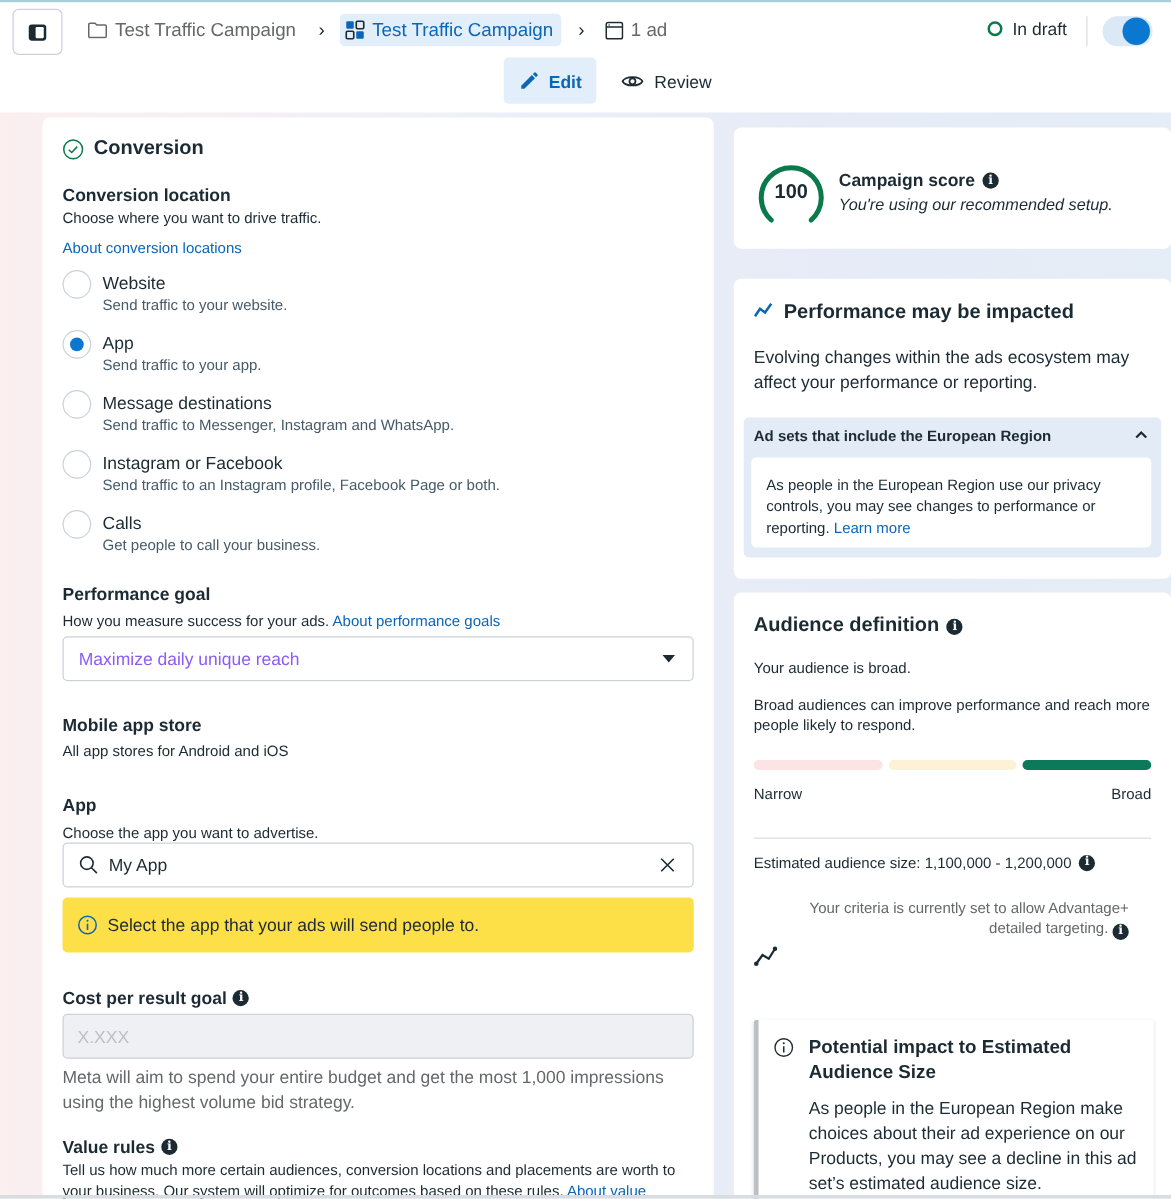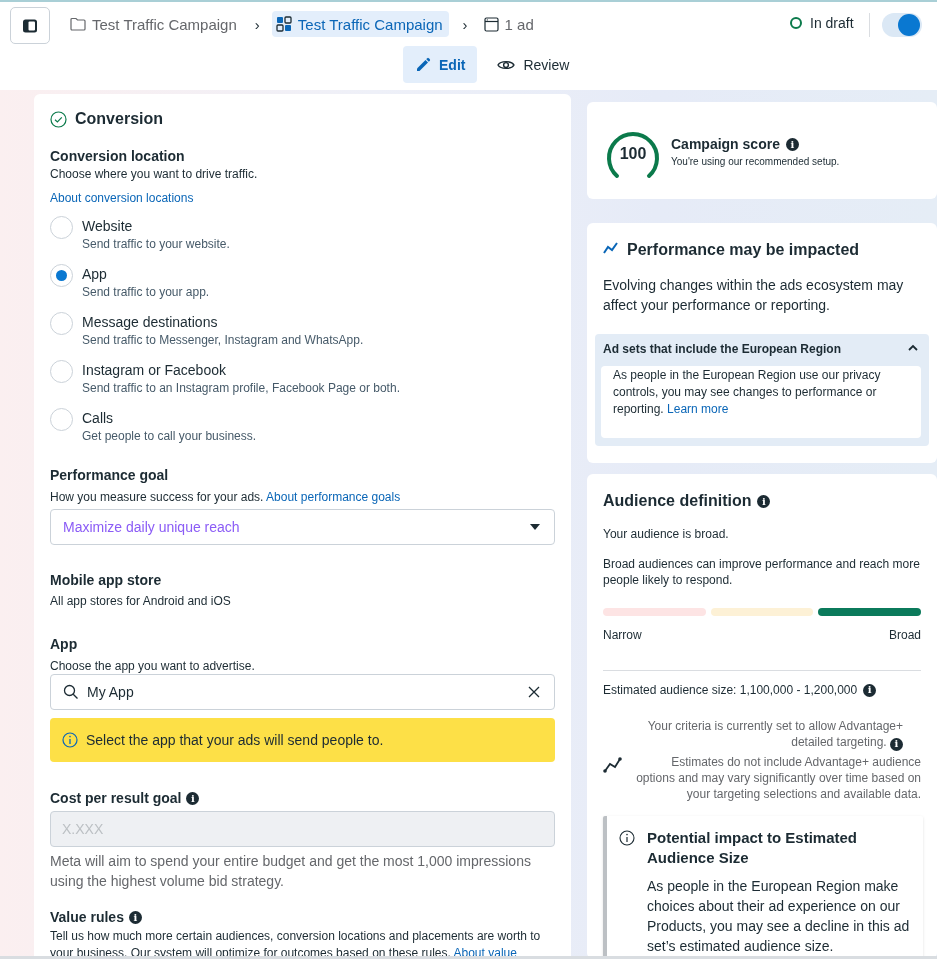--- a/index.html
+++ b/index.html
@@ -69,28 +69,28 @@
   .disabled-input {
     position: absolute; left: 16px; width: 505px; height: 36px; border: 1px solid #cbd2d9; border-radius: 4px;
     background: #eef0f3; font-size: 14px; color: #bcc0c4; display: flex; align-items: center; padding: 0 11px;
   }
   .helper { position: absolute; left: 16px; width: 505px; font-size: 14px; line-height: 20px; color: #65676b; }
   .info-dot { display: inline-flex; width: 13px; height: 13px; border-radius: 50%; background: #1c2b33; color: #fff; font-size: 10px; font-weight: bold; align-items: center; justify-content: center; font-family: "DejaVu Serif", serif; vertical-align: -1px; }
 
   .score-ring { position: absolute; left: 18px; top: 26px; width: 56px; height: 56px; }
   .score-num { position: absolute; left: 18px; top: 43px; width: 56px; text-align: center; font-size: 16px; font-weight: bold; }
   .score-title { position: absolute; left: 84px; top: 34px; font-size: 14px; font-weight: bold; display: flex; align-items: center; gap: 6px; }
-  .score-sub { position: absolute; left: 84px; top: 54px; font-size: 10px; color: #1c2b33; }
+  .score-sub { position: absolute; left: 84px; top: 54px; font-size: 13px; color: #1c2b33; font-style: italic; }
 
   .perf-title { position: absolute; left: 16px; top: 18px; font-size: 16px; font-weight: bold; display: flex; align-items: flex-start; gap: 8px; }
   .perf-text { position: absolute; left: 16px; top: 52px; width: 320px; font-size: 14px; line-height: 20px; }
   .accordion { position: absolute; left: 8px; top: 111px; width: 334px; height: 112px; background: #e3ecf6; border-radius: 4px; }
   .acc-head { position: absolute; left: 8px; top: 8px; font-size: 12px; font-weight: bold; }
   .acc-chevron { position: absolute; right: 10px; top: 9px; }
-  .acc-body { position: absolute; left: 6px; top: 32px; width: 320px; height: 72px; background: #fff; border-radius: 4px; padding: 1px 12px; font-size: 12px; line-height: 17px; }
+  .acc-body { position: absolute; left: 6px; top: 32px; width: 320px; height: 72px; background: #fff; border-radius: 4px; padding: 14px 12px; font-size: 12px; line-height: 17px; }
 
   .aud-title { position: absolute; left: 16px; top: 18px; font-size: 16px; font-weight: bold; display: flex; align-items: center; gap: 6px; }
   .aud-text { position: absolute; left: 16px; font-size: 12px; line-height: 16px; color: #1c2b33; width: 320px; }
   .meter { position: absolute; left: 16px; top: 134px; width: 318px; height: 8px; display: flex; gap: 5px; }
   .meter span { flex: 1; border-radius: 4px; }
   .meter-lbl { position: absolute; top: 154px; font-size: 12px; }
   .aud-div { position: absolute; left: 16px; top: 196px; width: 318px; height: 1px; background: #dadde1; }
   .muted { color: #65676b; text-align: right; }
   .impact-box {
     position: absolute; left: 16px; top: 342px; width: 320px; height: 160px; background: #fff;
@@ -317,23 +317,20 @@
       </div>
       <div class="aud-text muted" style="top:244px; width:300px">
         <span>Your criteria is currently set to allow Advantage+ detailed targeting.</span>
         <span class="info-dot" style="background:#1c2b33">i</span>
       </div>
       <svg style="position:absolute; left:16px; top:282px" width="20" height="18" viewBox="0 0 20 18">
           <polyline points="2,15 7,8 12,11 17,3" fill="none" stroke="#1c2b33" stroke-width="1.8"></polyline>
           <circle cx="2" cy="15" r="1.8" fill="#1c2b33"></circle>
           <circle cx="17" cy="3" r="1.8" fill="#1c2b33"></circle>
         </svg>
-      <div class="aud-text muted" style="top:280px; left:44px; width:290px">
-        <span>Estimates do not include Advantage+ audience options and may vary significantly over time based on your targeting selections and available data.</span>
-      </div>
       <div class="impact-box">
         <svg class="impact-icon" width="16" height="16" viewBox="0 0 16 16">
             <circle cx="8" cy="8" r="7" fill="none" stroke="#1c2b33" stroke-width="1.1"></circle>
             <line x1="8" y1="7" x2="8" y2="12" stroke="#1c2b33" stroke-width="1.2"></line>
             <circle cx="8" cy="4.6" r="0.8" fill="#1c2b33"></circle>
           </svg>
         <div class="impact-title">Potential impact to Estimated Audience Size</div>
         <div class="impact-text">As people in the European Region make choices about their ad experience on our Products, you may see a decline in this ad set’s estimated audience size.</div>
       </div>
     </div>

